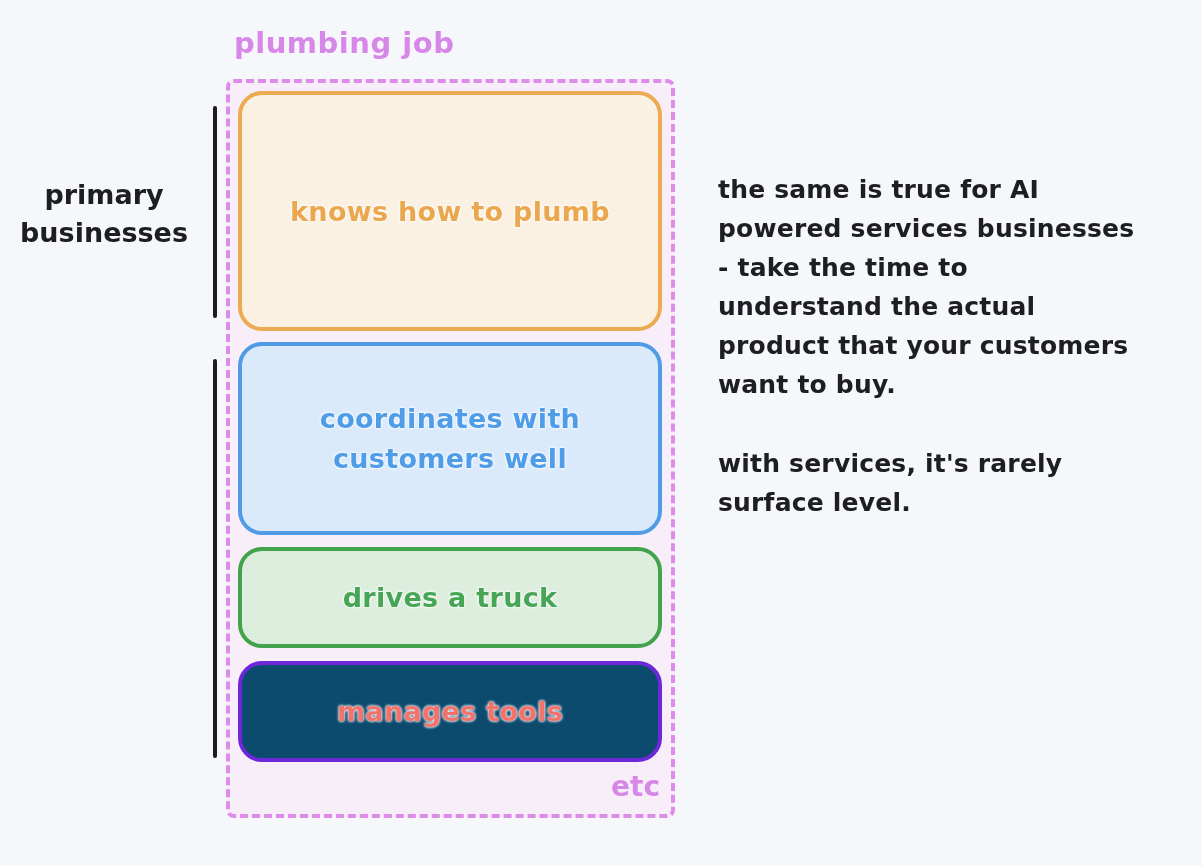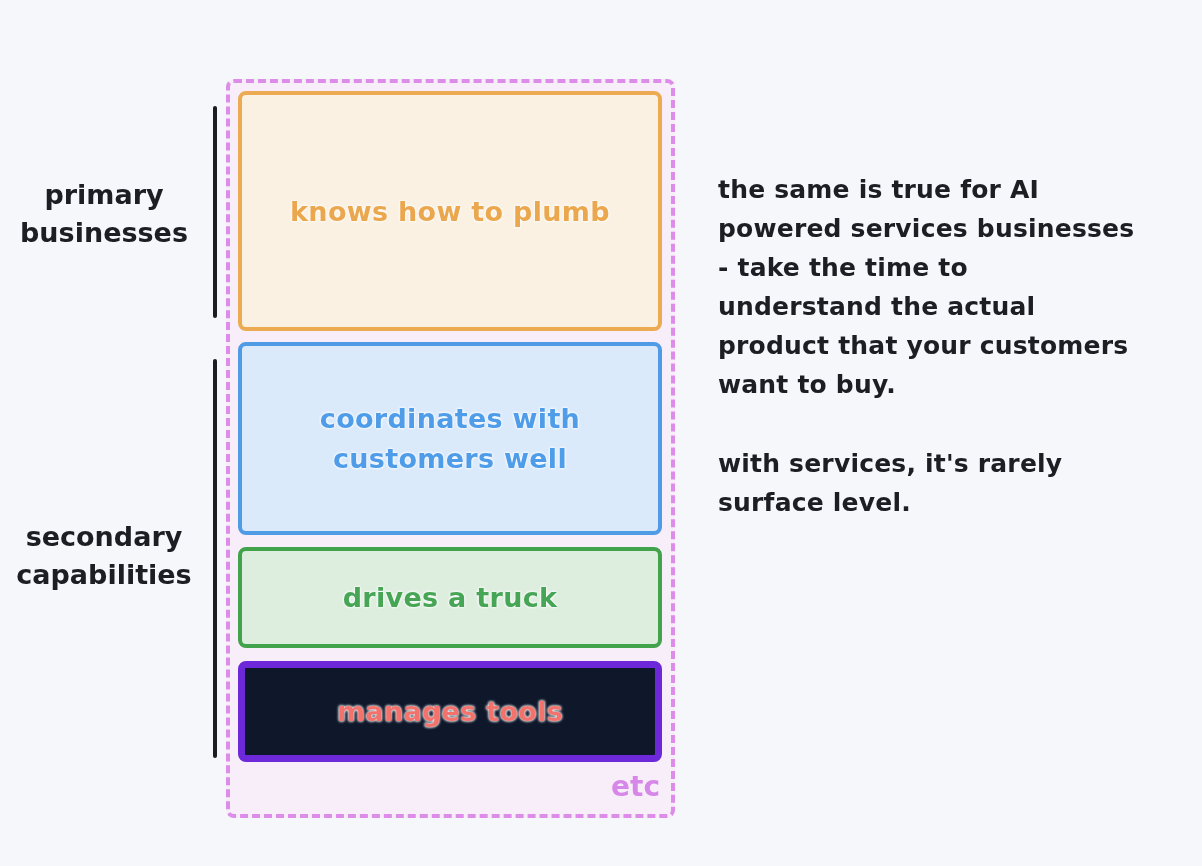--- a/index.html
+++ b/index.html
@@ -33,35 +33,35 @@
     height: 739px;
     border: 4px dashed #dd8ce9;
     border-radius: 8px;
     background: #f8eefa;
   }
 
   .cap-box {
     position: absolute;
     left: 238px;
     width: 424px;
-    border-radius: 8px;
+    border-radius: 24px;
     display: flex;
     align-items: center;
     justify-content: center;
     text-align: center;
     font-size: 27px;
     font-weight: 700;
     letter-spacing: 0.3px;
     white-space: pre-line;
     text-shadow: 0 0 3px #ffffff, 0 0 3px #ffffff;
   }
   .cap-box.orange { top: 91px;  height: 240px; background: #faf1e3; border: 4px solid #ecab52; color: #eba74e; }
   .cap-box.blue   { top: 342px; height: 193px; background: #dbeafb; border: 4px solid #4f9be5; color: #4f9ce8; line-height: 40px; }
   .cap-box.green  { top: 547px; height: 101px; background: #ddeede; border: 4px solid #43a24c; color: #47a556; }
-  .cap-box.red    { top: 661px; height: 101px; background: #0f172a; border: 7px solid #6d28d9; color: #f3736c; }
+  .cap-box.red    { top: 661px; height: 101px; background: #0c4a6e; border: 4px solid #6d28d9; color: #f3736c; }
 
   .etc-label {
     position: absolute;
     left: 598px;
     top: 770px;
     width: 62px;
     text-align: right;
     font-size: 28px;
     font-weight: 700;
     color: #d787e8;
@@ -105,41 +105,40 @@
     white-space: pre-line;
     margin: 0 0 40px 0;
     color: #1d1d24;
   }
 </style>
 </head>
 <body>
 
 <div class="canvas">
 
+  <div class="diagram-title">plumbing job</div>
 
   <div class="group-frame"></div>
 
   <div class="cap-box orange">knows how to plumb</div>
 
   <div class="cap-box green">drives a truck</div>
 
   <div class="cap-box blue">coordinates with
 customers well</div>
 
   <div class="cap-box red">manages tools</div>
 
   <div class="etc-label">etc</div>
 
   <div class="side-label primary">primary
 businesses</div>
 
   <div class="bracket-line primary"></div>
 
-  <div class="side-label secondary">secondary
-capabilities</div>
 
   <div class="bracket-line secondary"></div>
 
   <div class="notes-column">
     <p>the same is true for AI
 powered services businesses
 - take the time to
 understand the actual
 product that your customers
 want to buy.</p>

